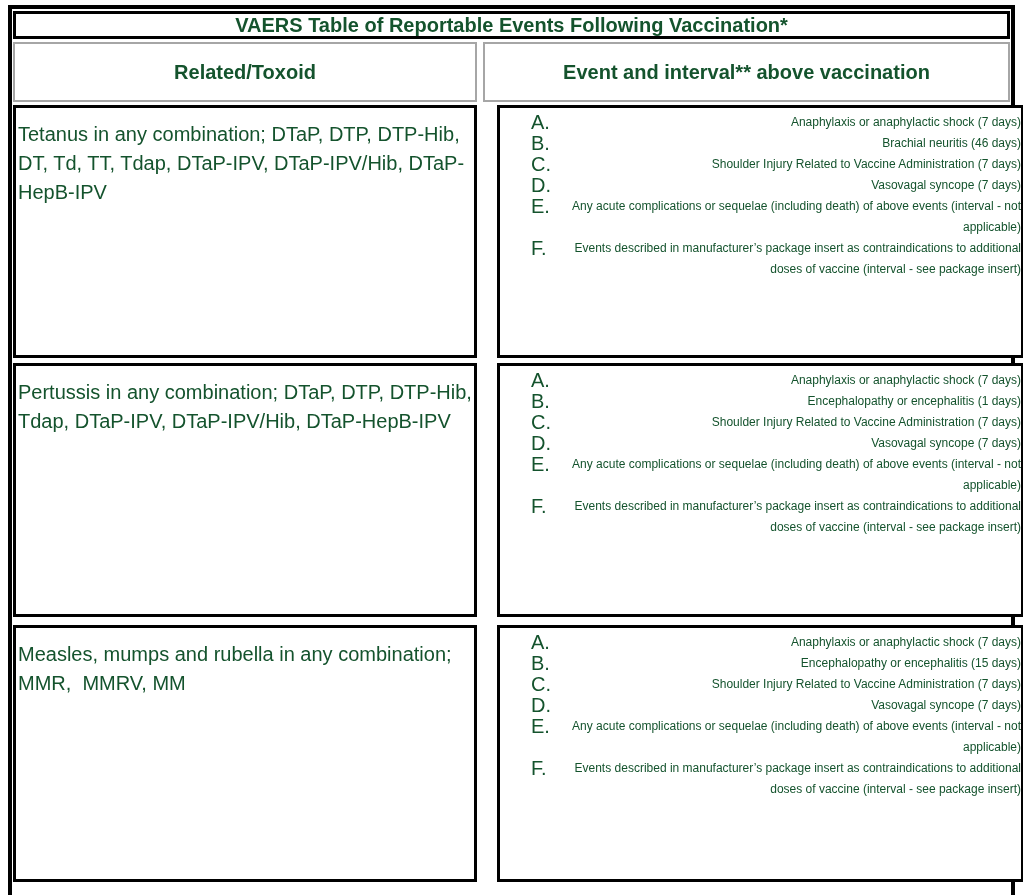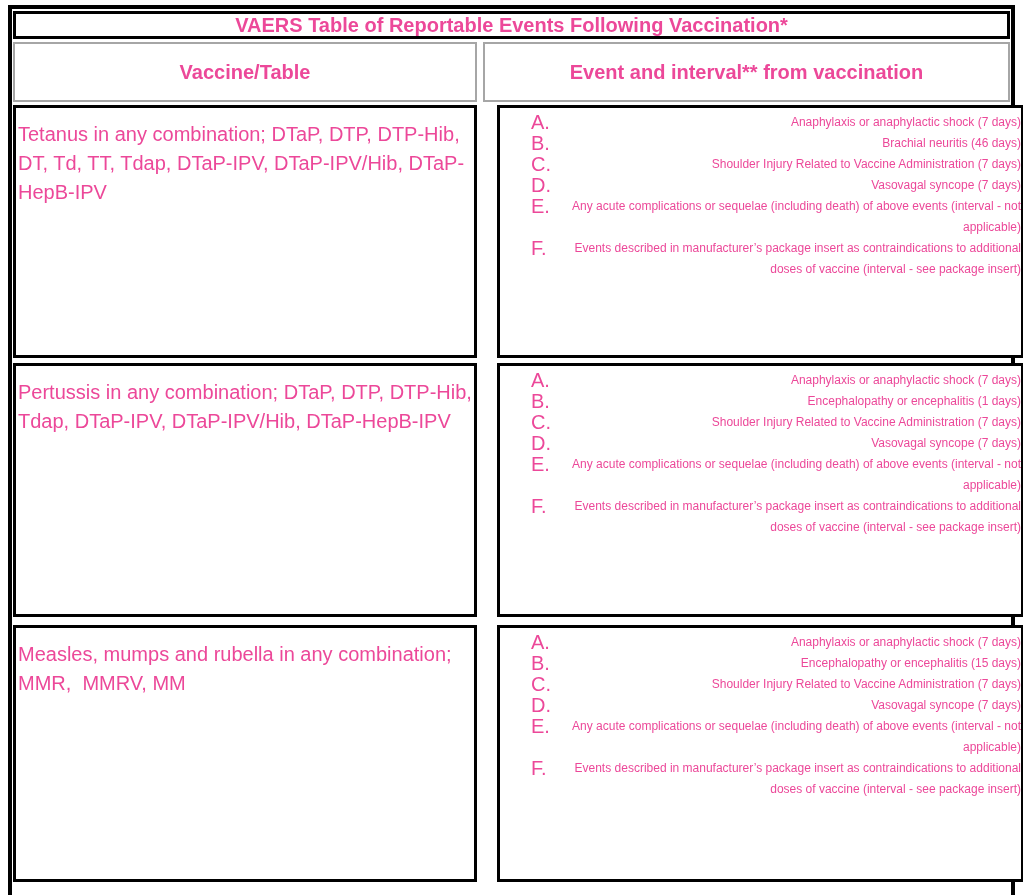--- a/index.html
+++ b/index.html
@@ -2,21 +2,21 @@
 <html><head>
 <meta charset="utf-8">
 <style>
   html,body { margin:0; padding:0; background:#ffffff; }
   .page {
     position:relative;
     width:1023px; height:895px;
     overflow:hidden;
     background:#ffffff;
     font-family:"Liberation Sans", sans-serif;
-    color:#ec4899;
+    color:#14532d;
   }
   
   .outer-frame {
     position:absolute;
     left:8px; top:5px;
     width:1007px; height:2000px;
     border:4px solid #000;
     box-sizing:border-box;
   }
   .content {
@@ -92,24 +92,24 @@
 <div class="page">
   <div class="outer-frame"></div>
   <div class="content">
 
     <div class="title-box">
       <span class="title-text">VAERS Table of Reportable Events Following Vaccination*</span>
     </div>
 
     <div class="colhead-row">
       <div class="head-cell left">
-        <span class="head-label">Vaccine/Table</span>
+        <span class="head-label">Related/Toxoid</span>
       </div>
       <div class="head-cell right">
-        <span class="head-label">Event and interval** from vaccination</span>
+        <span class="head-label">Event and interval** above vaccination</span>
       </div>
     </div>
 
     <div class="data-row row-1">
       <div class="cell vaccine-cell">
         <span class="vaccine-text">Tetanus in any combination; DTaP, DTP, DTP-Hib, DT, Td, TT, Tdap, DTaP-IPV, DTaP-IPV/Hib, DTaP-HepB-IPV</span>
       </div>
       <div class="cell events-cell">
         <ol class="event-list">
           <li class="event">

